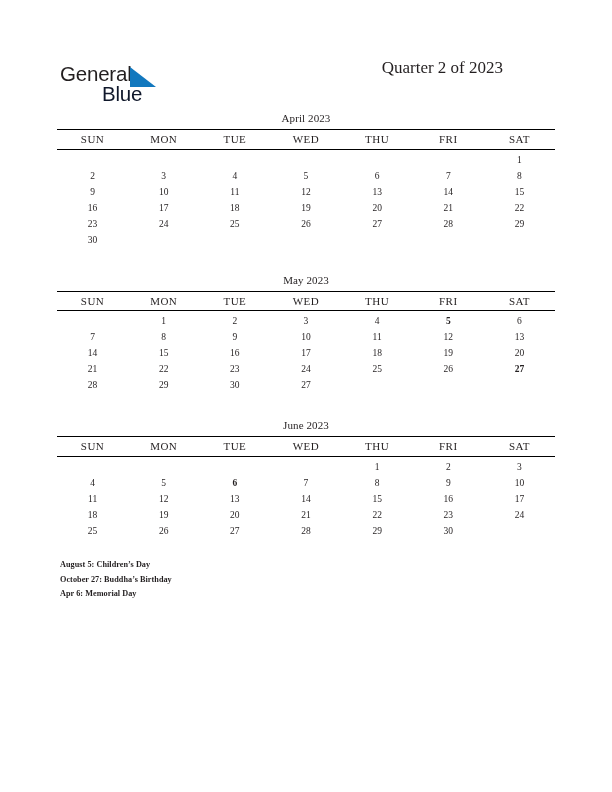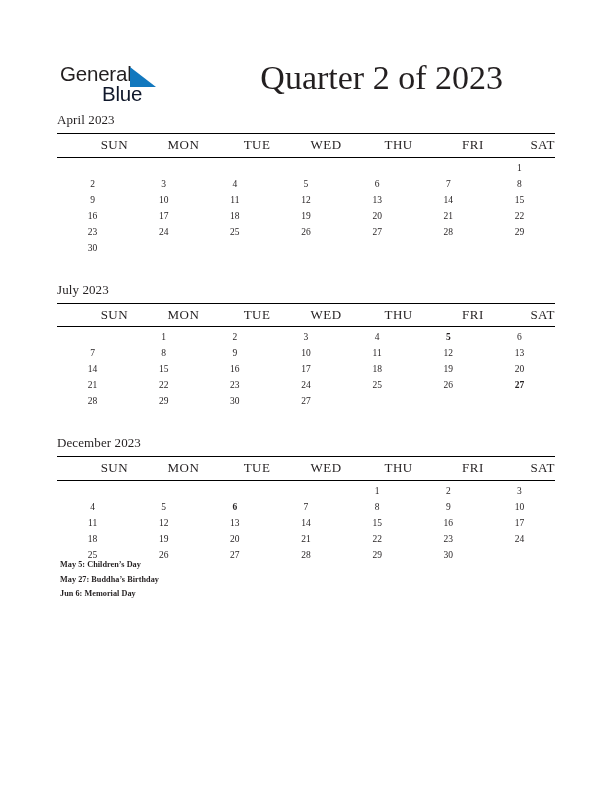--- a/index.html
+++ b/index.html
@@ -59,56 +59,56 @@
   }
 
   .title-block {
     position: absolute;
     right: 61px;
     top: 0;
     text-align: right;
     line-height: 1.18;
   }
   .title-line {
-    font-size: 34px;
+    font-size: 17px;
     font-weight: normal;
     color: #231f20;
     white-space: nowrap;
   }
 
   
   .months {
     position: absolute;
     left: 57px;
     top: 112px;
     width: 498px;
   }
   .month-block {
     width: 498px;
     margin-bottom: 26px;
   }
   .month-title {
-    text-align: left;
-    font-size: 13px;
+    text-align: center;
+    font-size: 11px;
     color: #231f20;
     padding-bottom: 5px;
     letter-spacing: 0.1px;
   }
   table.cal {
     width: 498px;
     border-collapse: collapse;
     table-layout: fixed;
   }
   table.cal thead th {
     font-family: "Liberation Serif", serif;
-    font-size: 13px;
+    font-size: 11px;
     font-weight: normal;
     letter-spacing: 0.5px;
     color: #231f20;
-    text-align: right;
+    text-align: center;
     padding: 3px 0 3.5px 0;
     border-top: 1.1px solid #000000;
     border-bottom: 1.1px solid #000000;
   }
   table.cal tbody td {
     font-size: 9.5px;
     text-align: center;
     color: #231f20;
     height: 16px;
     padding: 0;
@@ -225,21 +225,21 @@
             <td></td>
             <td></td>
             <td></td>
             <td></td>
             <td></td>
           </tr>
         </tbody>
       </table>
     </div>
     <div class="month-block">
-      <div class="month-title">July 2023</div>
+      <div class="month-title">May 2023</div>
       <table class="cal">
         <thead>
           <tr>
             <th>SUN</th>
             <th>MON</th>
             <th>TUE</th>
             <th>WED</th>
             <th>THU</th>
             <th>FRI</th>
             <th>SAT</th>
@@ -288,21 +288,21 @@
             <td>30</td>
             <td>27</td>
             <td></td>
             <td></td>
             <td></td>
           </tr>
         </tbody>
       </table>
     </div>
     <div class="month-block">
-      <div class="month-title">December 2023</div>
+      <div class="month-title">June 2023</div>
       <table class="cal">
         <thead>
           <tr>
             <th>SUN</th>
             <th>MON</th>
             <th>TUE</th>
             <th>WED</th>
             <th>THU</th>
             <th>FRI</th>
             <th>SAT</th>
@@ -353,16 +353,16 @@
             <td>29</td>
             <td>30</td>
             <td></td>
           </tr>
         </tbody>
       </table>
     </div>
   </div>
 
 <div class="notes">
-    <div class="note">May 5: Children’s Day</div>
-    <div class="note">May 27: Buddha’s Birthday</div>
-    <div class="note">Jun 6: Memorial Day</div>
+    <div class="note">August 5: Children’s Day</div>
+    <div class="note">October 27: Buddha’s Birthday</div>
+    <div class="note">Apr 6: Memorial Day</div>
   </div>
 
 </body></html>

